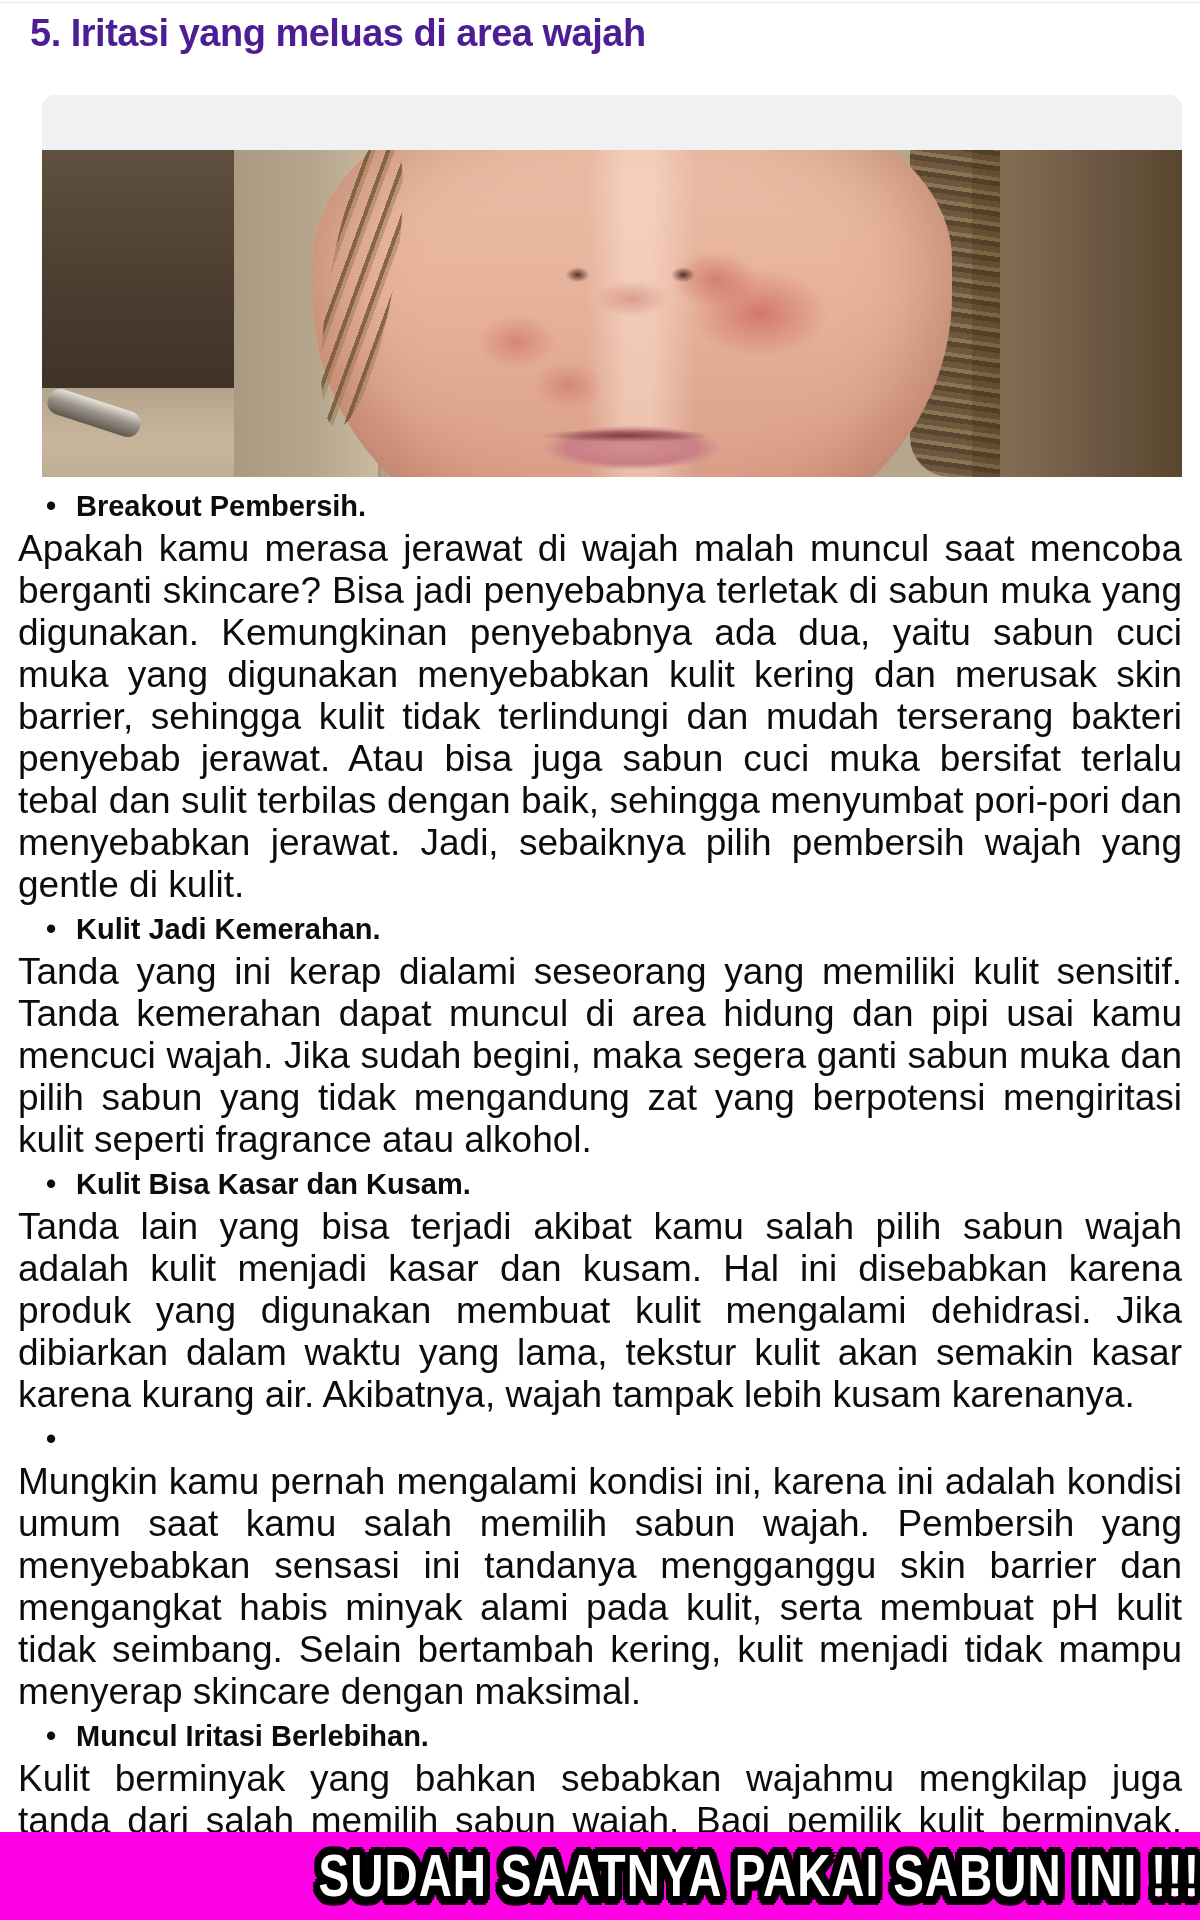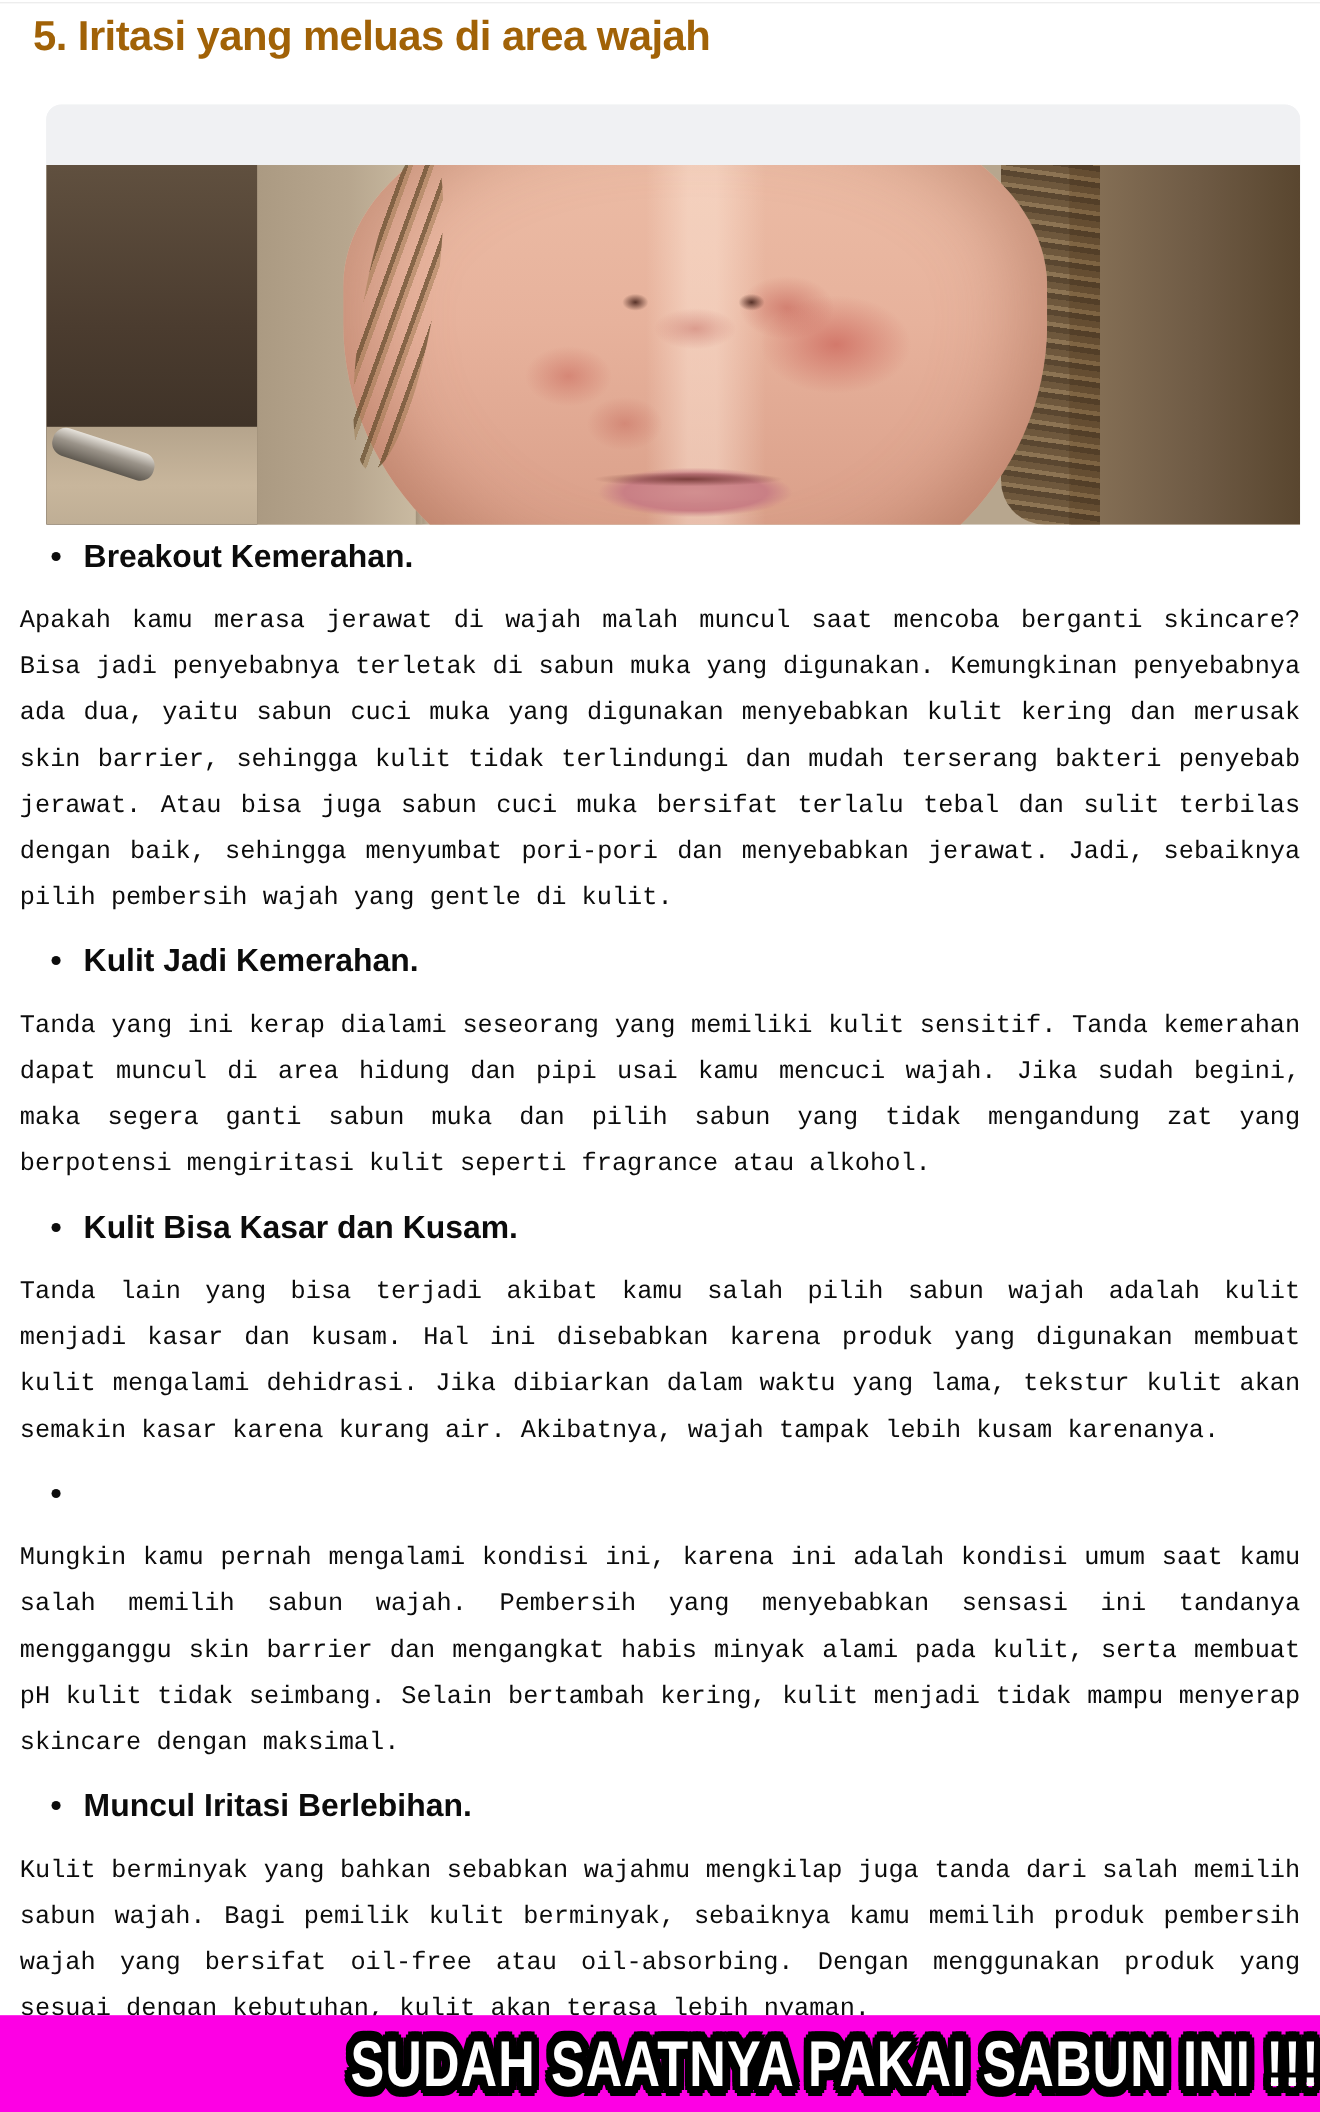--- a/index.html
+++ b/index.html
@@ -9,21 +9,21 @@
     font-family:"Liberation Sans", sans-serif;
     -webkit-font-smoothing:antialiased;
   }
   .top-divider{
     position:absolute;top:2px;left:0;width:100%;height:1px;
     background:#e9e9e9;
   }
   .page-title{
     margin:0;padding:10px 30px 0 30px;
     font-size:38px;line-height:46px;font-weight:bold;
-    color:#a16207;letter-spacing:-0.5px;
+    color:#4c1d95;letter-spacing:-0.5px;
   }
   
   .image-card{
     position:absolute;left:42px;top:95px;width:1140px;height:382px;
     border-radius:14px 14px 0 0;overflow:hidden;background:#f0f1f3;
   }
   .image-band{width:1140px;height:55px;background:#f0f1f3;}
   .face-photo{
     position:relative;width:1140px;height:327px;overflow:hidden;
     background:#b7a68e;
@@ -97,24 +97,23 @@
     position:absolute;left:0;top:483px;width:1200px;
     color:#0c0c0c;
   }
   .bullet-row{
     display:flex;align-items:baseline;
     padding-left:46px;margin:3px 0 2px 0;
     font-size:29px;line-height:40px;font-weight:bold;
   }
   .bullet-dot{width:30px;flex:0 0 30px;font-weight:bold;}
   .section-paragraph{
-    margin:17px 18px;
-    font-size:23px;line-height:42px;
+    margin:2px 18px;
+    font-size:37px;line-height:42px;
     text-align:justify;
-    font-family:Liberation Mono, monospace;
   }
   
   .cta-banner{
     position:absolute;left:0;bottom:0;width:1200px;height:88px;
     background:#fd00e4;
     display:flex;align-items:center;justify-content:flex-end;
     cursor:pointer;
   }
   .cta-banner-text{
     color:#ffffff;
@@ -147,21 +146,21 @@
     <div class="ph hair-right"></div>
     <div class="ph face"></div>
     <div class="ph hair-left"></div>
   </div>
 </div>
 
 <div class="content">
 
   <div class="bullet-row">
     <span class="bullet-dot">•</span>
-    <span>Breakout Kemerahan.</span>
+    <span>Breakout Pembersih.</span>
   </div>
   <p class="section-paragraph">Apakah kamu merasa jerawat di wajah malah muncul saat mencoba berganti skincare? Bisa jadi penyebabnya terletak di sabun muka yang digunakan. Kemungkinan penyebabnya ada dua, yaitu sabun cuci muka yang digunakan menyebabkan kulit kering dan merusak skin barrier, sehingga kulit tidak terlindungi dan mudah terserang bakteri penyebab jerawat. Atau bisa juga sabun cuci muka bersifat terlalu tebal dan sulit terbilas dengan baik, sehingga menyumbat pori-pori dan menyebabkan jerawat. Jadi, sebaiknya pilih pembersih wajah yang gentle di kulit.</p>
 
   <div class="bullet-row">
     <span class="bullet-dot">•</span>
     <span>Kulit Jadi Kemerahan.</span>
   </div>
   <p class="section-paragraph">Tanda yang ini kerap dialami seseorang yang memiliki kulit sensitif. Tanda kemerahan dapat muncul di area hidung dan pipi usai kamu mencuci wajah. Jika sudah begini, maka segera ganti sabun muka dan pilih sabun yang tidak mengandung zat yang berpotensi mengiritasi kulit seperti fragrance atau alkohol.</p>
 
   <div class="bullet-row">

